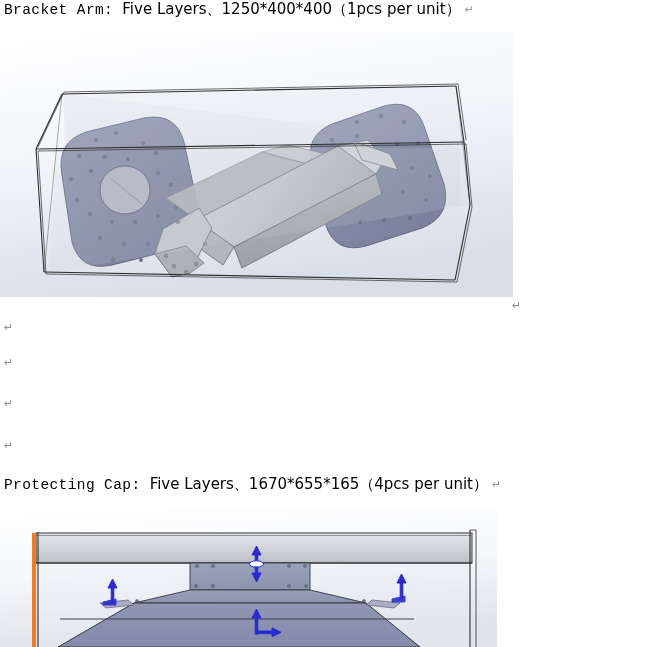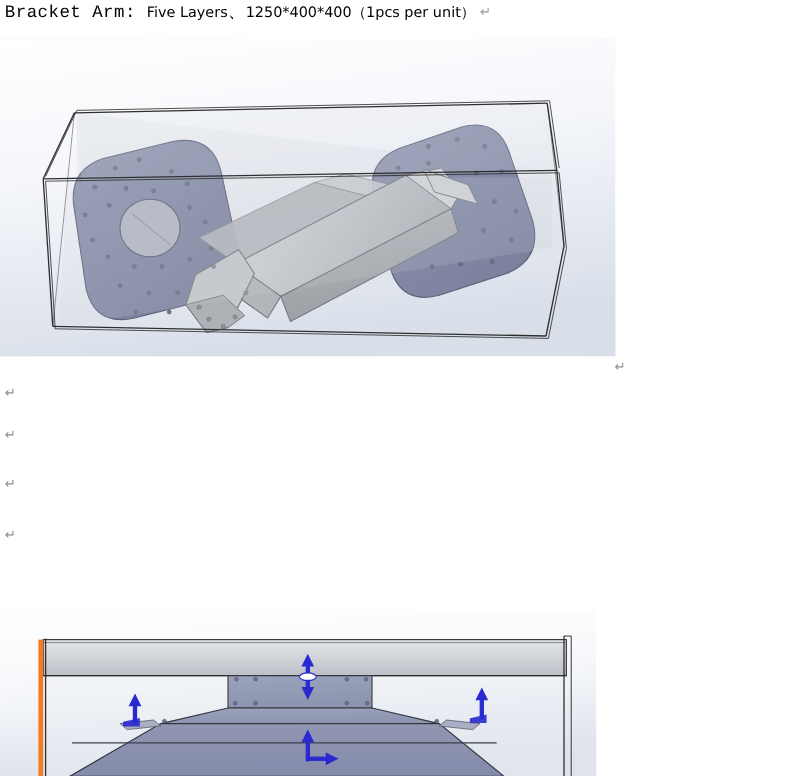--- a/index.html
+++ b/index.html
@@ -33,21 +33,21 @@
     line-height: 18px;
   }
   .heading .mono {
     font-family: "Liberation Mono", "DejaVu Sans Mono", monospace;
     font-size: 14.5px;
     letter-spacing: 0.4px;
     margin-top: 16px;
   }
   .heading .sans {
     font-family: "DejaVu Sans", "Liberation Sans", sans-serif;
-    font-size: 12px;
+    font-size: 15px;
   }
   .heading .sep { font-family: "DejaVu Sans", sans-serif; }
   .pilcrow {
     color: #9a9a9a;
     font-family: "DejaVu Sans", sans-serif;
     font-size: 11px;
     vertical-align: 1px;
     padding-left: 4px;
   }
 
@@ -236,20 +236,23 @@
     </svg>
   </div>
 
   <div class="para-mark-float" style="left:512px; top:300px;">↵</div>
 
   <div class="para-mark" style="top:322px;">↵</div>
   <div class="para-mark" style="top:357px;">↵</div>
   <div class="para-mark" style="top:398px;">↵</div>
   <div class="para-mark" style="top:440px;">↵</div>
 
+  <div class="heading" style="top:475px;">
+    <span class="mono">Protecting Cap:</span><span class="mono">&nbsp;</span><span class="sans">Five Layers</span><span class="sep">、</span><span class="sans">1670*655*165</span><span class="sans">（4pcs per unit）</span><span class="pilcrow">↵</span>
+  </div>
 
   <div class="cad-figure" id="fig-protecting-cap">
     <svg width="497" height="139" viewBox="0 0 497 139" xmlns="http://www.w3.org/2000/svg">
       <defs>
         <linearGradient id="bgGrad2" x1="0" y1="0" x2="0.2" y2="1">
           <stop offset="0%" stop-color="#ffffff"></stop>
           <stop offset="50%" stop-color="#f5f7fa"></stop>
           <stop offset="100%" stop-color="#dee3ec"></stop>
         </linearGradient>
         <linearGradient id="railGrad" x1="0" y1="0" x2="0" y2="1">

